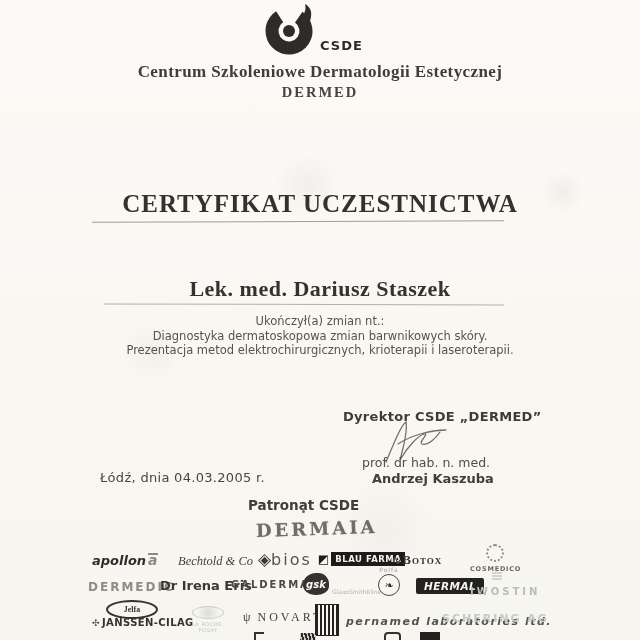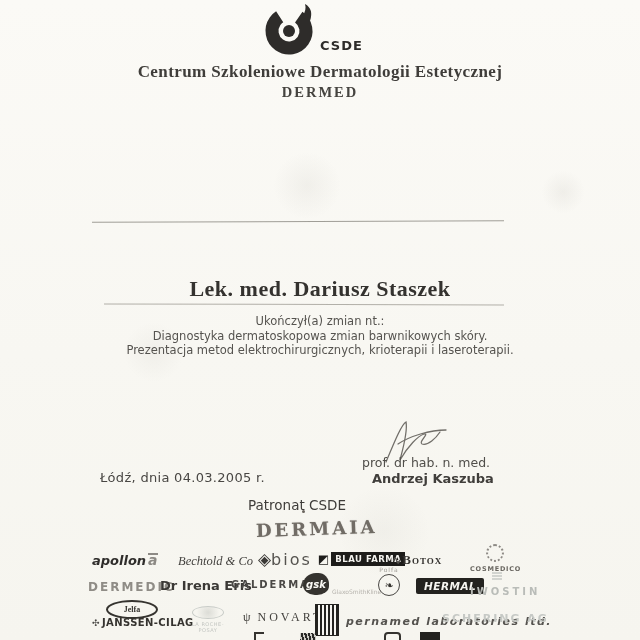--- a/index.html
+++ b/index.html
@@ -41,21 +41,21 @@
   .course-l2{top:343px;font-size:11.5px;color:#55534f;}
 
   
   .sig-role{left:343px;top:409px;font-size:13px;font-weight:600;color:#3e3c39;letter-spacing:.3px;}
   .sig-svg{left:378px;top:418px;}
   .sig-degrees{left:362px;top:455px;font-size:12.5px;color:#504e4a;}
   .sig-name{left:372px;top:471px;font-size:13px;font-weight:600;color:#403e3b;}
 
   .place-date{left:100px;top:470px;font-size:13px;color:#484643;letter-spacing:.3px;}
 
-  .patron-label{left:248px;top:497px;font-size:13.5px;font-weight:400;color:#3f3d3a;text-align:center;}
+  .patron-label{left:248px;top:497px;font-size:13.5px;font-weight:700;color:#3f3d3a;text-align:center;}
   .stamp{left:256px;top:518px;font-family:"DejaVu Serif",serif;font-weight:bold;font-size:18px;
          letter-spacing:3px;color:#5a554e;opacity:.85;transform:rotate(-2deg);
          text-shadow:0 0 1px rgba(90,85,78,.5);}
   .stamp-dot{left:302px;top:510px;width:3px;height:3px;border-radius:50%;background:#6a655e;}
 
   
   .sp{white-space:nowrap;}
   .faint{color:#b9bcb8;}
 
   
@@ -136,29 +136,31 @@
         <circle cx="27" cy="29" r="17" stroke-width="13" stroke-dasharray="86 22" transform="rotate(-55 27 29)"></circle>
       </g>
       <circle cx="27" cy="29" r="6" fill="#2e2c2a"></circle>
       <path d="M43 2 q9 5 5 17 l-8 -4 q5 -7 3 -13 z" fill="#2e2c2a"></path>
     </svg>
     <span class="logo-acronym">CSDE</span>
   </div>
   <div class="abs ctr org-line">Centrum Szkoleniowe Dermatologii Estetycznej</div>
   <div class="abs ctr org-short">DERMED</div>
 
+  <div class="abs ctr title">CERTYFIKAT UCZESTNICTWA</div>
   <div class="abs rule title-rule"></div>
 
   <div class="abs ctr recipient">Lek. med. Dariusz Staszek</div>
   <div class="abs rule name-rule"></div>
 
   <div class="abs ctr course-intro">Ukończył(a) zmian nt.:</div>
   <div class="abs ctr course-l2">Prezentacja metod elektrochirurgicznych, krioterapii i laseroterapii.</div>
   <div class="abs ctr course-l1">Diagnostyka dermatoskopowa zmian barwnikowych skóry.</div>
 
+  <div class="abs sig-role">Dyrektor CSDE „DERMED”</div>
   <svg class="abs sig-svg" width="78" height="48" viewBox="0 0 78 48">
     <g fill="none" stroke="#5a5752" stroke-width="1.3" opacity=".85" stroke-linecap="round">
       <path d="M8 44 C18 20 24 6 28 4 C30 14 24 34 22 42 C30 28 40 18 46 16 C52 15 40 24 44 26 C50 28 58 20 62 14"></path>
       <path d="M20 26 C32 18 52 12 68 12"></path>
     </g>
   </svg>
   <div class="abs sig-degrees">prof. dr hab. n. med.</div>
   <div class="abs sig-name">Andrzej Kaszuba</div>
 
   <div class="abs place-date">Łódź, dnia 04.03.2005 r.</div>

